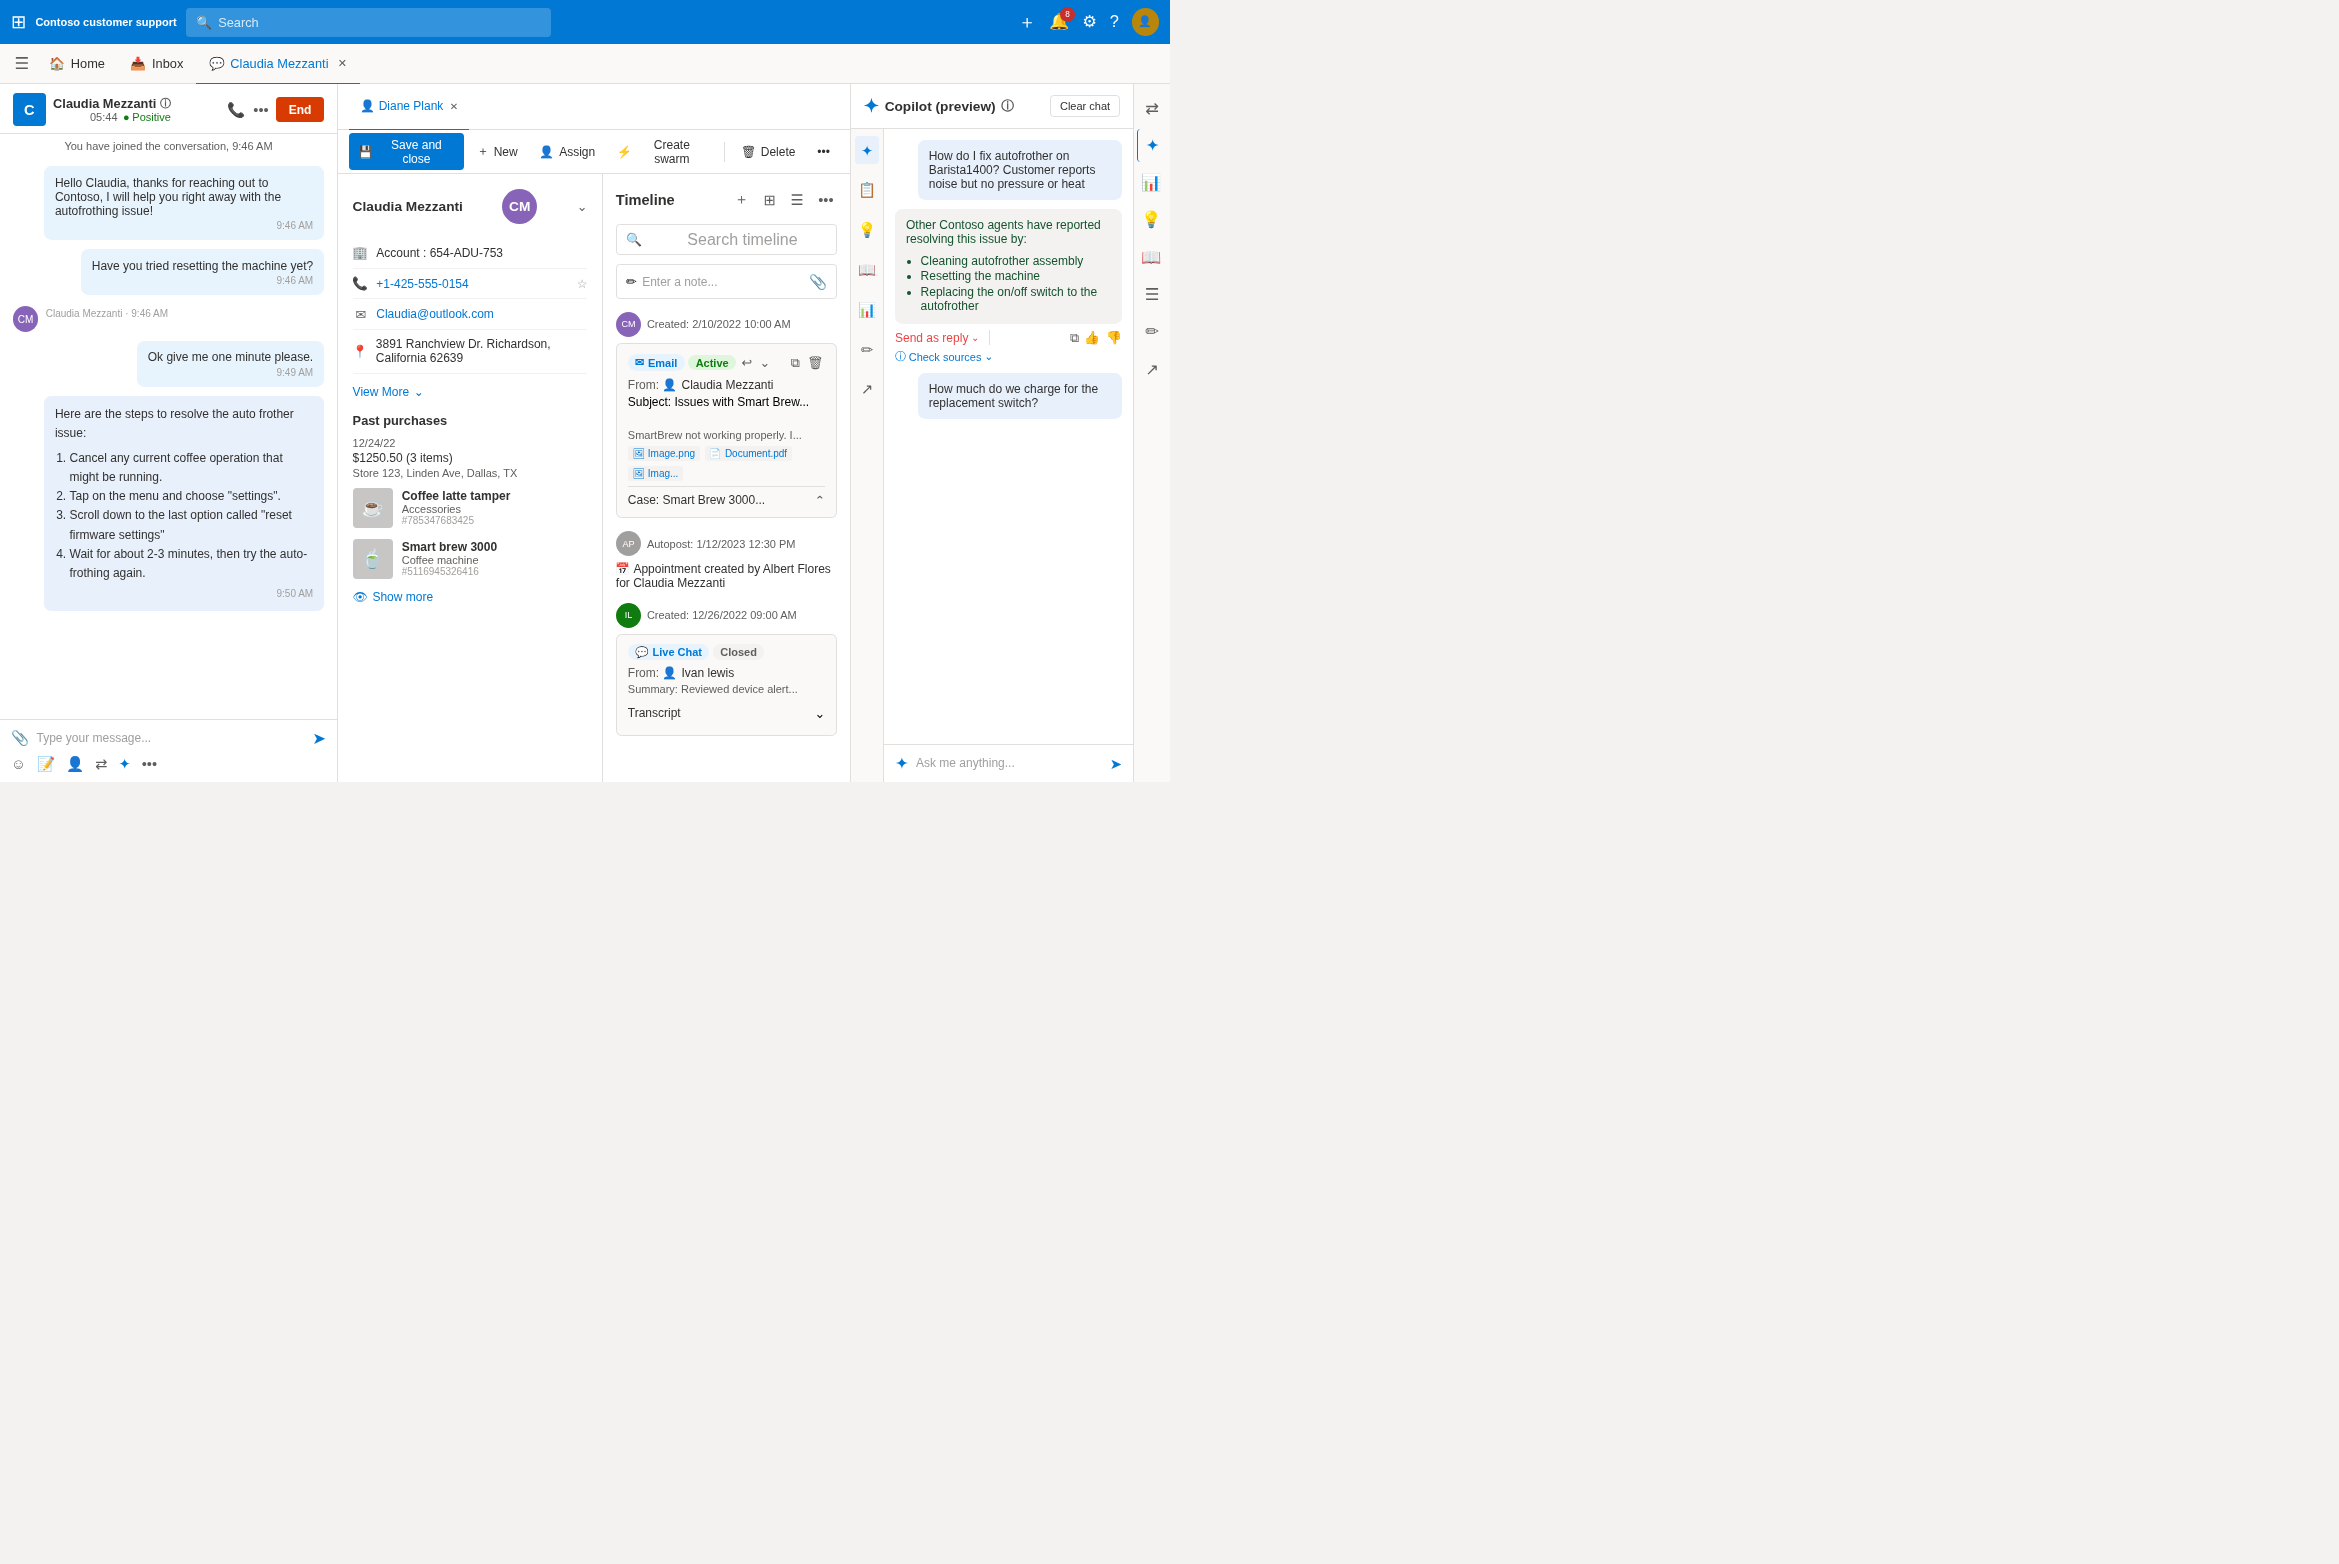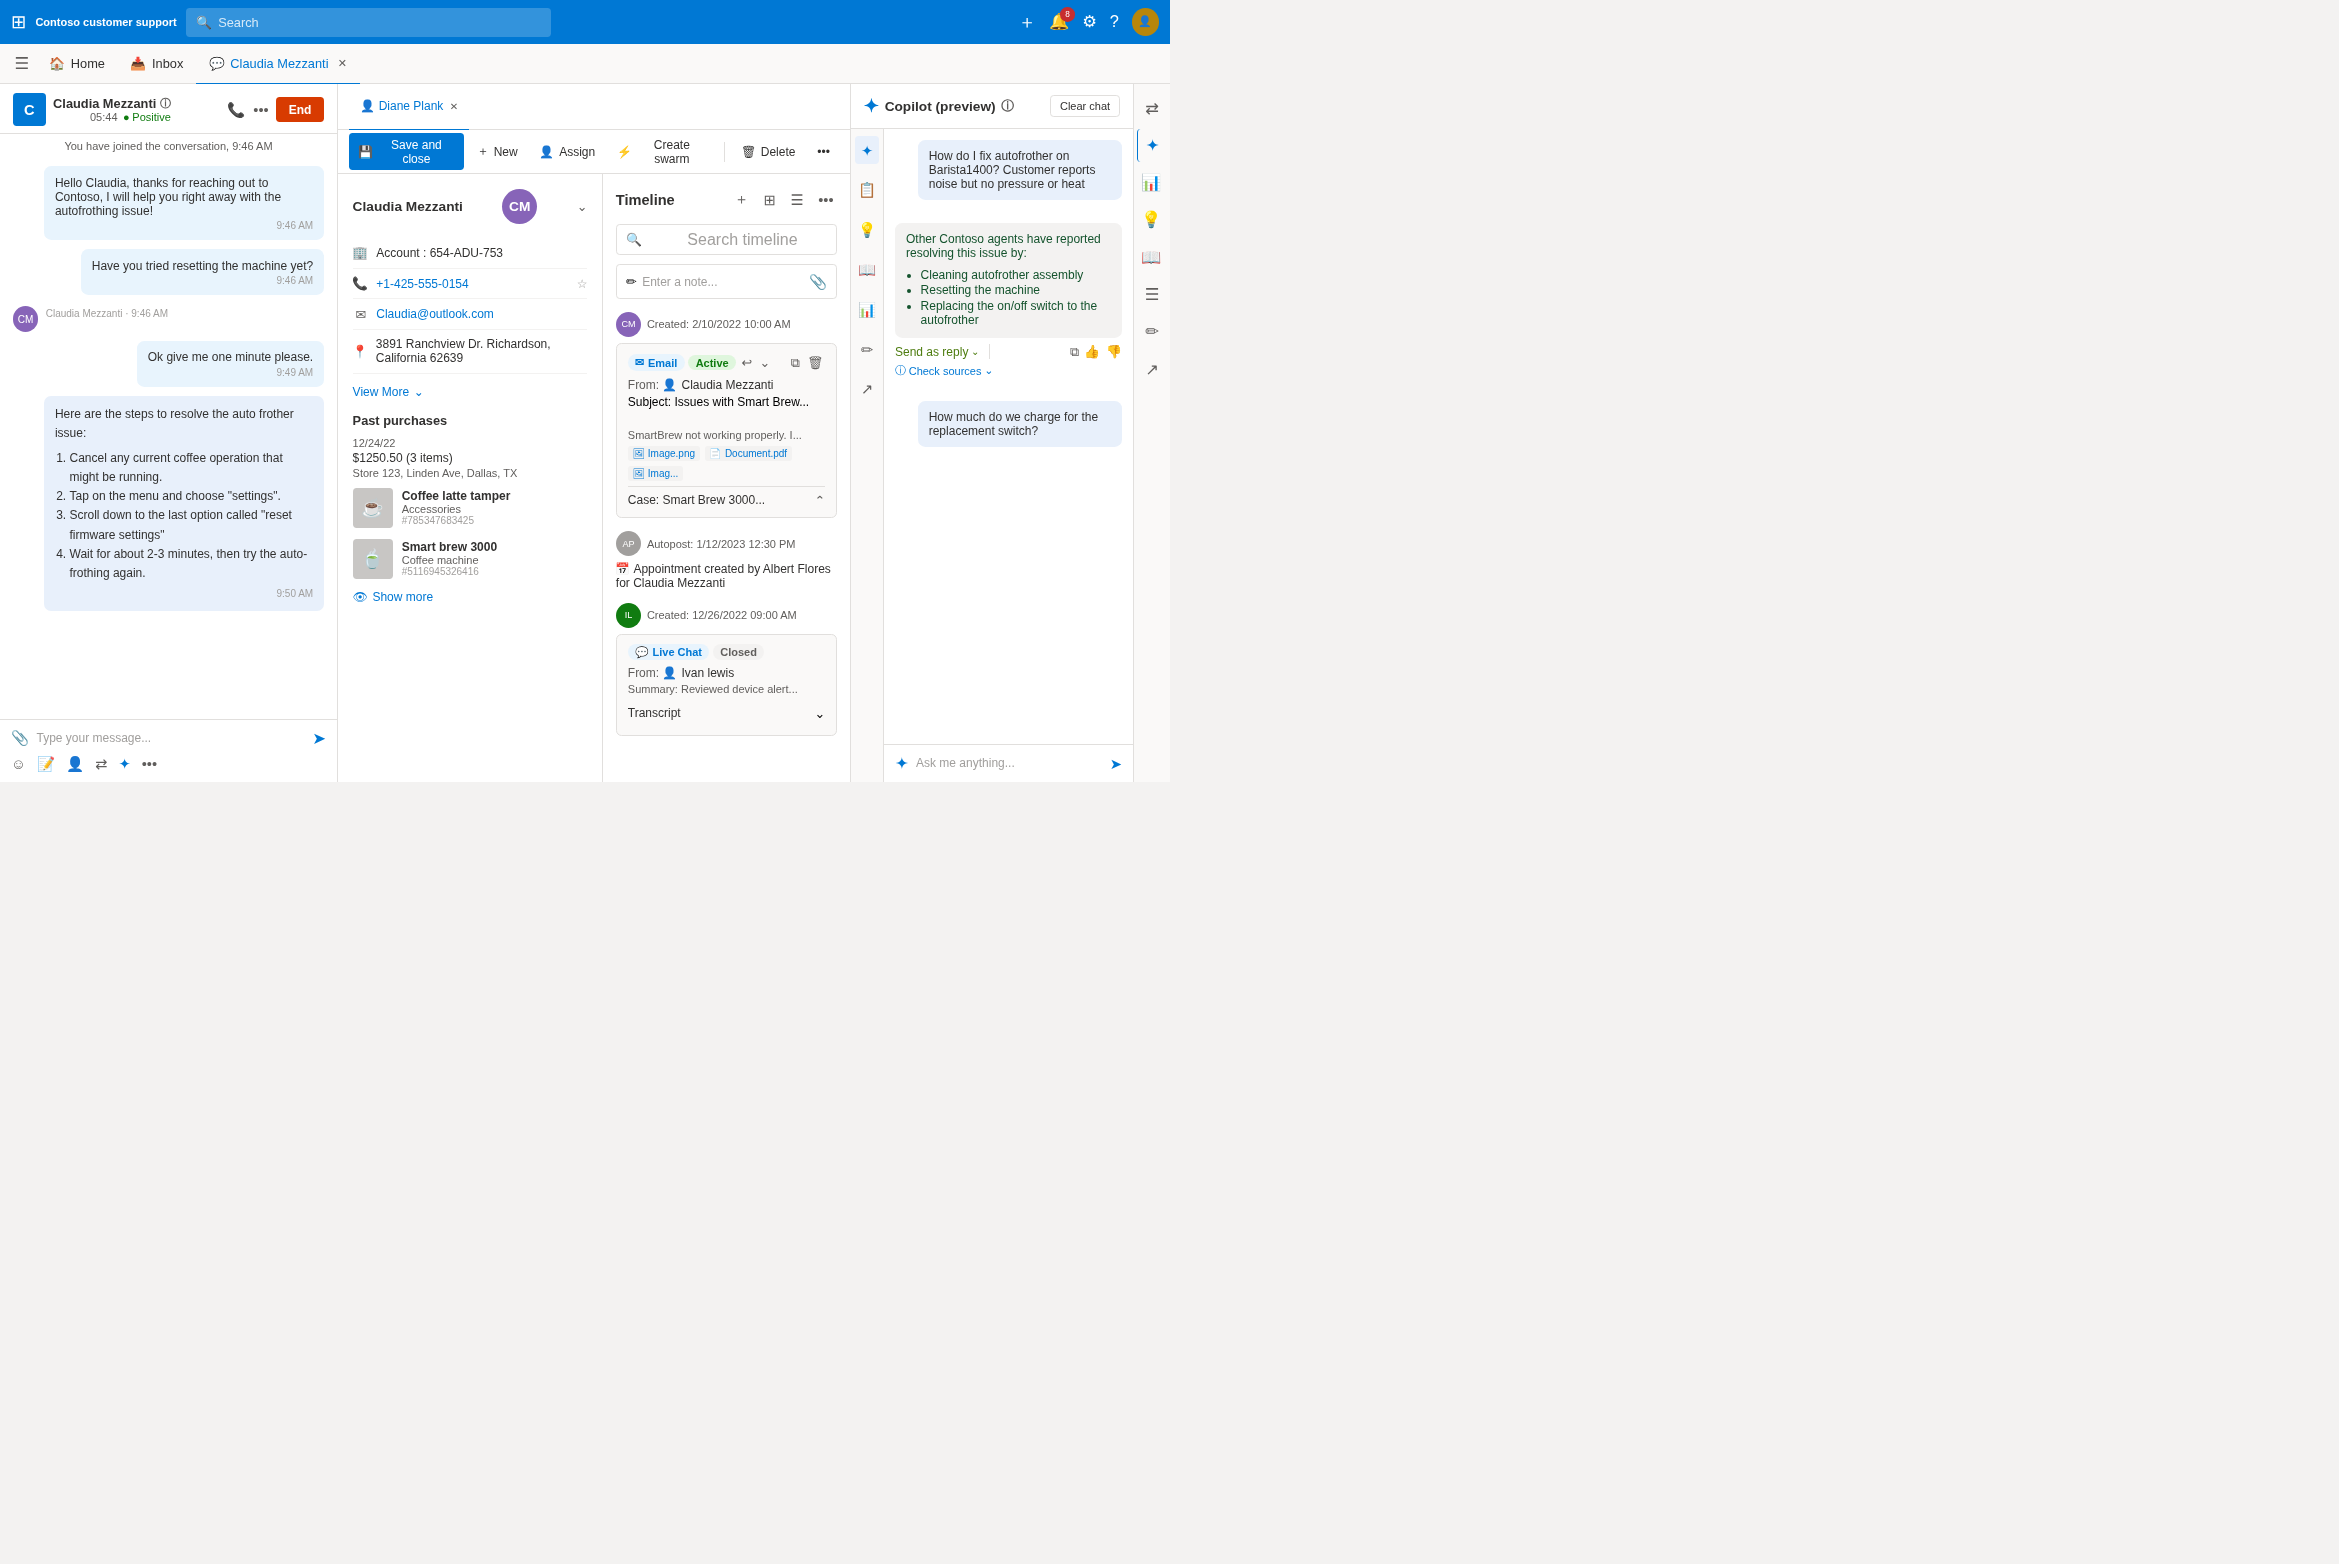--- a/index.html
+++ b/index.html
@@ -307,27 +307,27 @@
       align-items: center;
       justify-content: space-between;
       padding: 11px 12.8px;
       border-bottom: 0.9px solid #e1dfdd;
     }
     .copilot-title { display: flex; align-items: center; gap: 5.5px; font-size: 13.7px; font-weight: 600; color: #323130; }
     .copilot-icon { color: #0078d4; font-size: 18.3px; }
     .copilot-info { color: #605e5c; font-size: 12.8px; cursor: pointer; }
     .clear-chat-btn { background: none; border: 0.9px solid #e1dfdd; border-radius: 3.7px; padding: 3.7px 9.1px; font-size: 11px; color: #323130; cursor: pointer; }
 
-    .copilot-main { flex: 1; overflow-y: auto; padding: 11px; display: flex; flex-direction: column; gap: 23px; }
+    .copilot-main { flex: 1; overflow-y: auto; padding: 11px; display: flex; flex-direction: column; gap: 9px; }
     .copilot-user-msg { background: #e8f0fb; border-radius: 7.3px; padding: 9.1px 11px; font-size: 12px; color: #323130; align-self: flex-end; max-width: 90%; }
     .copilot-ai-msg { background: #f3f2f1; border-radius: 7.3px; padding: 9.1px 11px; font-size: 12px; color: #14532d; }
     .copilot-ai-msg ul { padding-left: 14.6px; }
     .copilot-ai-msg li { margin-bottom: 1.8px; }
     .copilot-msg-actions { display: flex; align-items: center; gap: 5.5px; margin-top: 5.5px; }
-    .send-reply-btn { background: none; border: none; color: #4d7c0f; font-size: 12px; cursor: pointer; display: flex; align-items: center; gap: 2.7px; }
+    .send-reply-btn { background: none; border: none; color: #ef4444; font-size: 12px; cursor: pointer; display: flex; align-items: center; gap: 2.7px; }
     .chevron-down-sm { font-size: 10px; }
     .msg-feedback { display: flex; gap: 5.5px; margin-left: auto; }
     .feedback-icon { font-size: 12.8px; color: #605e5c; cursor: pointer; }
     .check-sources { font-size: 11px; color: #0078d4; cursor: pointer; display: flex; align-items: center; gap: 2.7px; margin-top: 3.7px; }
 
     .copilot-input-area { border-top: 0.9px solid #e1dfdd; padding: 9.1px 11px; display: flex; align-items: center; gap: 7.3px; }
     .copilot-input { flex: 1; border: none; outline: none; font-size: 12px; color: #323130; background: transparent; }
     .copilot-input::placeholder { color: #a19f9d; }
     .copilot-ai-icon { font-size: 16.4px; color: #0078d4; }
     .copilot-send { background: none; border: none; color: #0078d4; cursor: pointer; font-size: 14.6px; }

